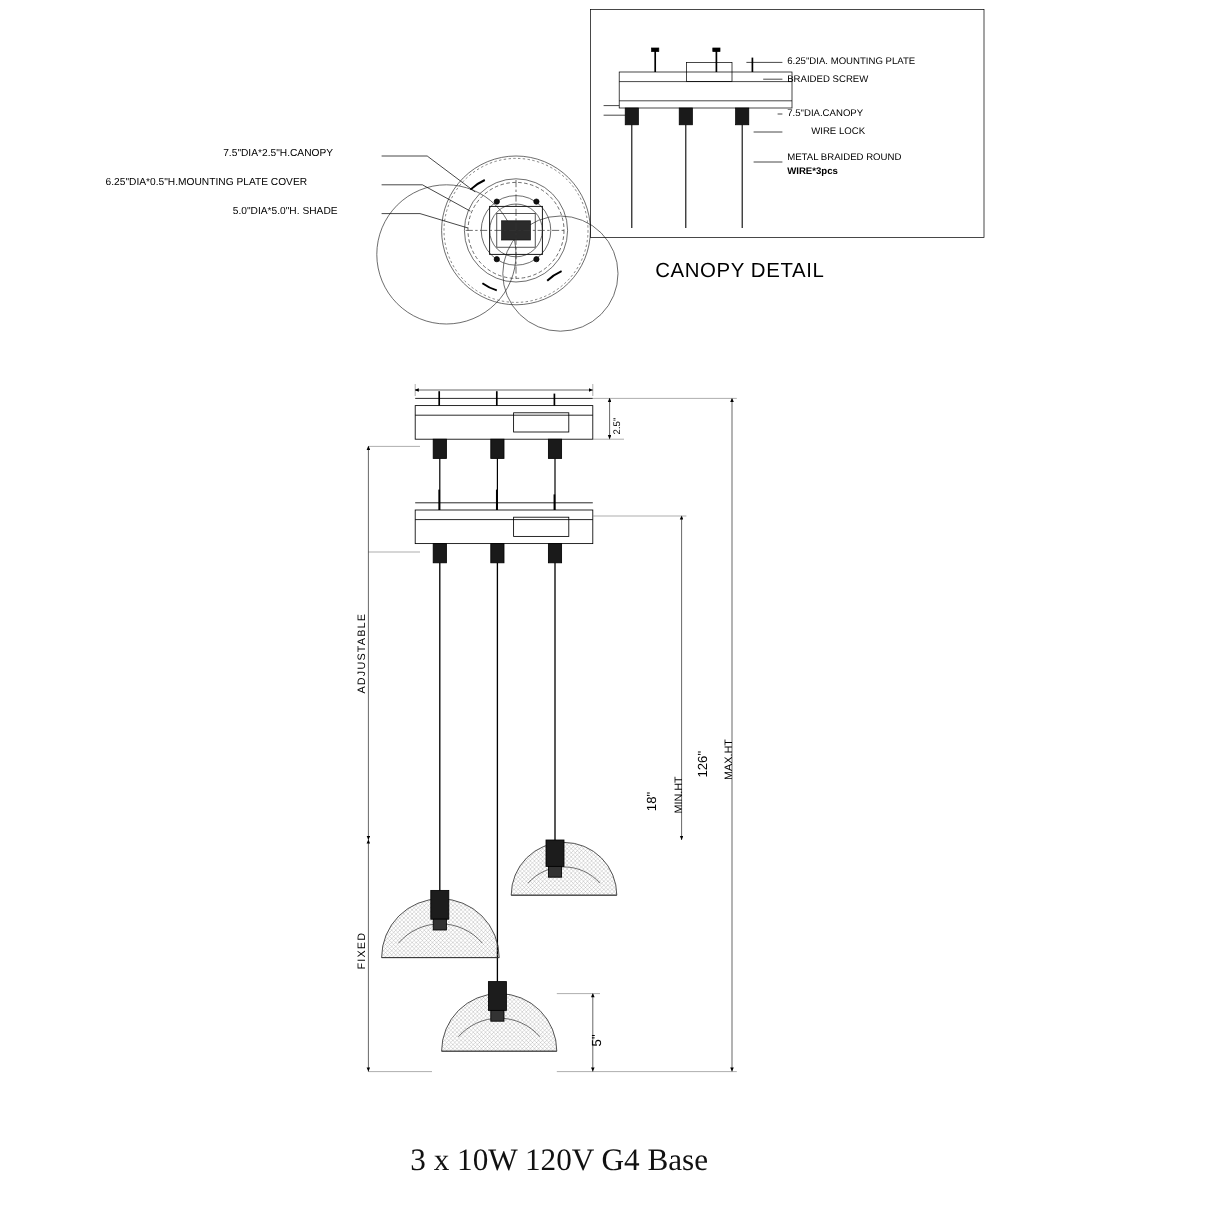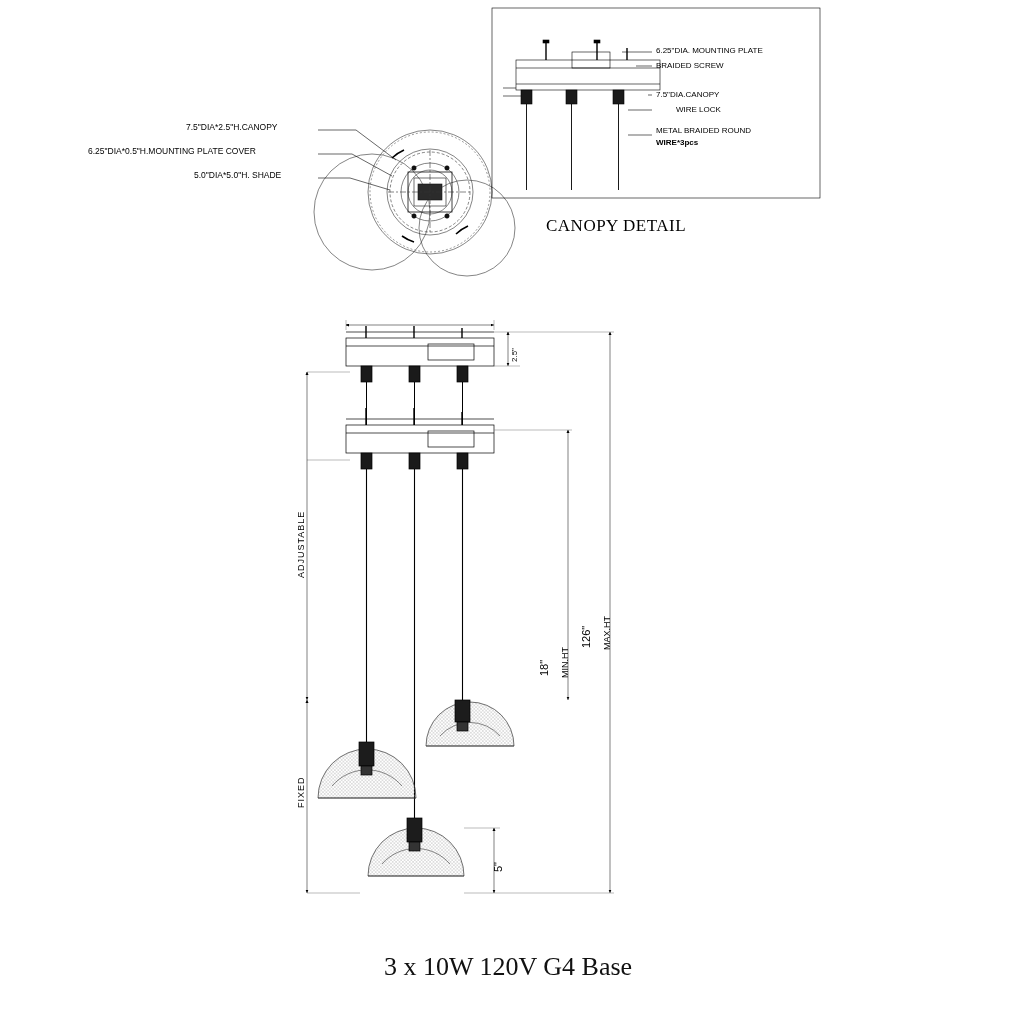--- a/index.html
+++ b/index.html
@@ -35,35 +35,34 @@
   }
   .lbl.small {
     font-size: 8px;
   }
   .rot90 {
     transform: rotate(-90deg);
     transform-origin: left top;
   }
   .detail-title {
     position: absolute;
-    font-family: Liberation Serif, serif;
+    font-family: Liberation Sans, sans-serif;
     font-size: 17px;
     letter-spacing: 0.5px;
     color: #000;
     text-align: right;
   }
   .caption {
     position: absolute;
     left: 0;
     width: 932px;
     text-align: center;
     font-family: "Liberation Serif", serif;
     font-size: 26px;
     color: #111;
-    padding-left: 42px;
   }
   .dimtxt {
     position: absolute;
     font-family: "Liberation Sans", sans-serif;
     font-size: 9px;
     color: #000;
     white-space: pre;
   }
 </style>
 </head>

